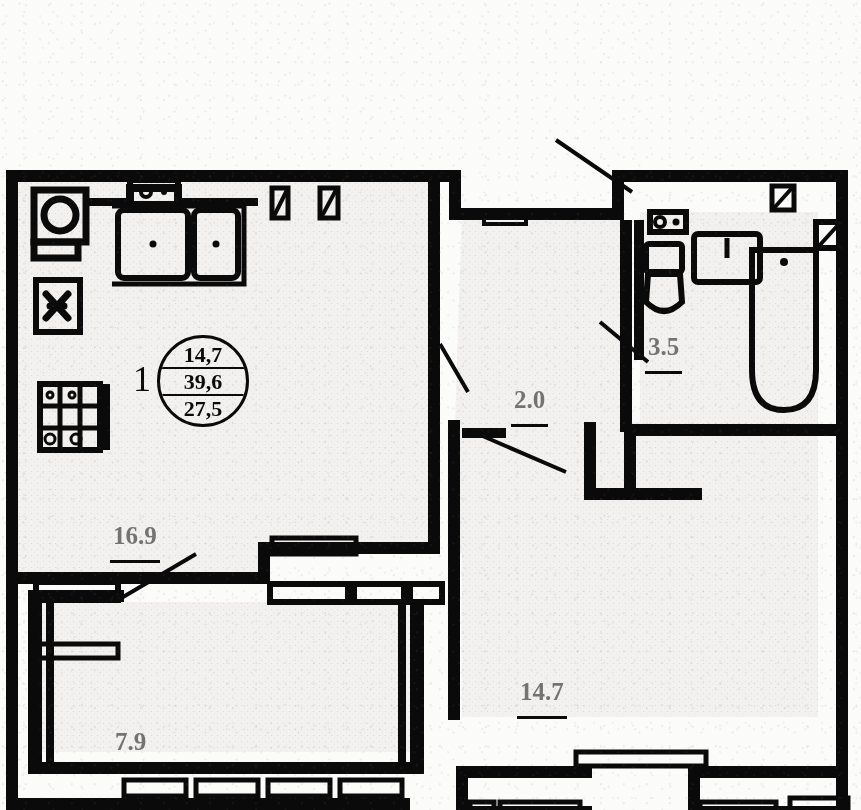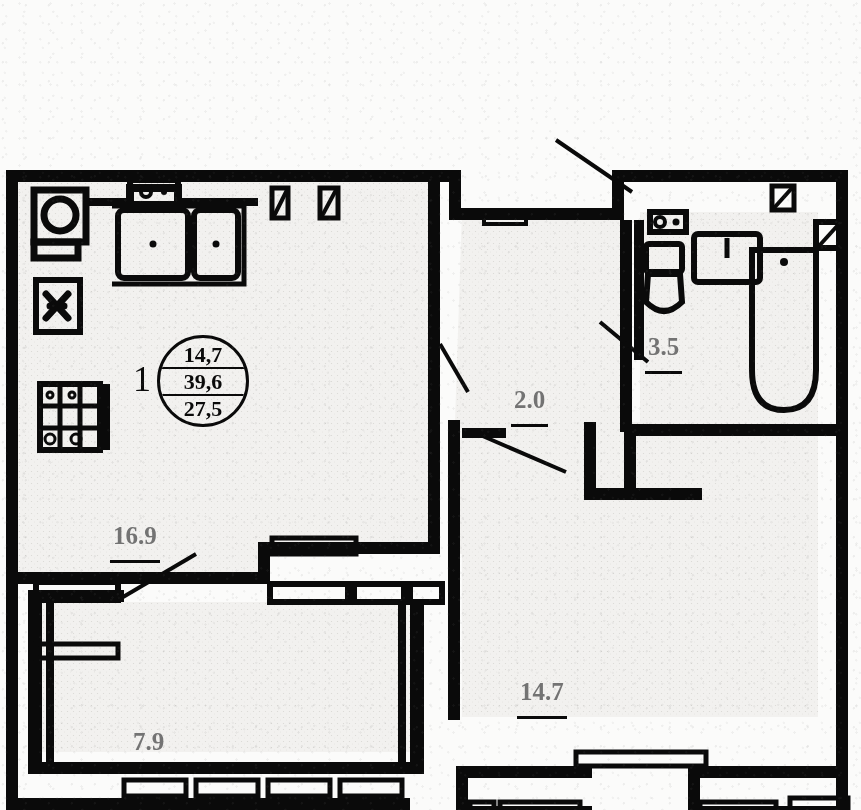--- a/index.html
+++ b/index.html
@@ -327,21 +327,21 @@
         <rect x="272" y="126" width="16" height="30" fill="none" stroke="#0a0a0a" stroke-width="5"></rect>
         <line x1="274" y1="154" x2="287" y2="128" stroke="#0a0a0a" stroke-width="4"></line>
         <rect x="320" y="126" width="18" height="30" fill="none" stroke="#0a0a0a" stroke-width="5"></rect>
         <line x1="322" y1="154" x2="336" y2="128" stroke="#0a0a0a" stroke-width="4"></line>
       </g>
 
     </svg>
   </div>
 
   <div class="area-label" style="left:110px; top:498px;margin-top:24px;">16.9</div>
-  <div class="area-label" style="left:130px; top:728px;">7.9</div>
+  <div class="area-label" style="left:112px; top:728px;">7.9</div>
   <div class="area-label" style="left:511px; top:386px;">2.0</div>
   <div class="area-label" style="left:645px; top:333px;">3.5</div>
   <div class="area-label" style="left:502px; top:678px;margin-left:15px;">14.7</div>
 
   <div id="room-marker">
     <div id="room-number">1</div>
     <div id="area-circle">
       <div class="row">14,7</div>
       <div class="row mid">39,6</div>
       <div class="row">27,5</div>

